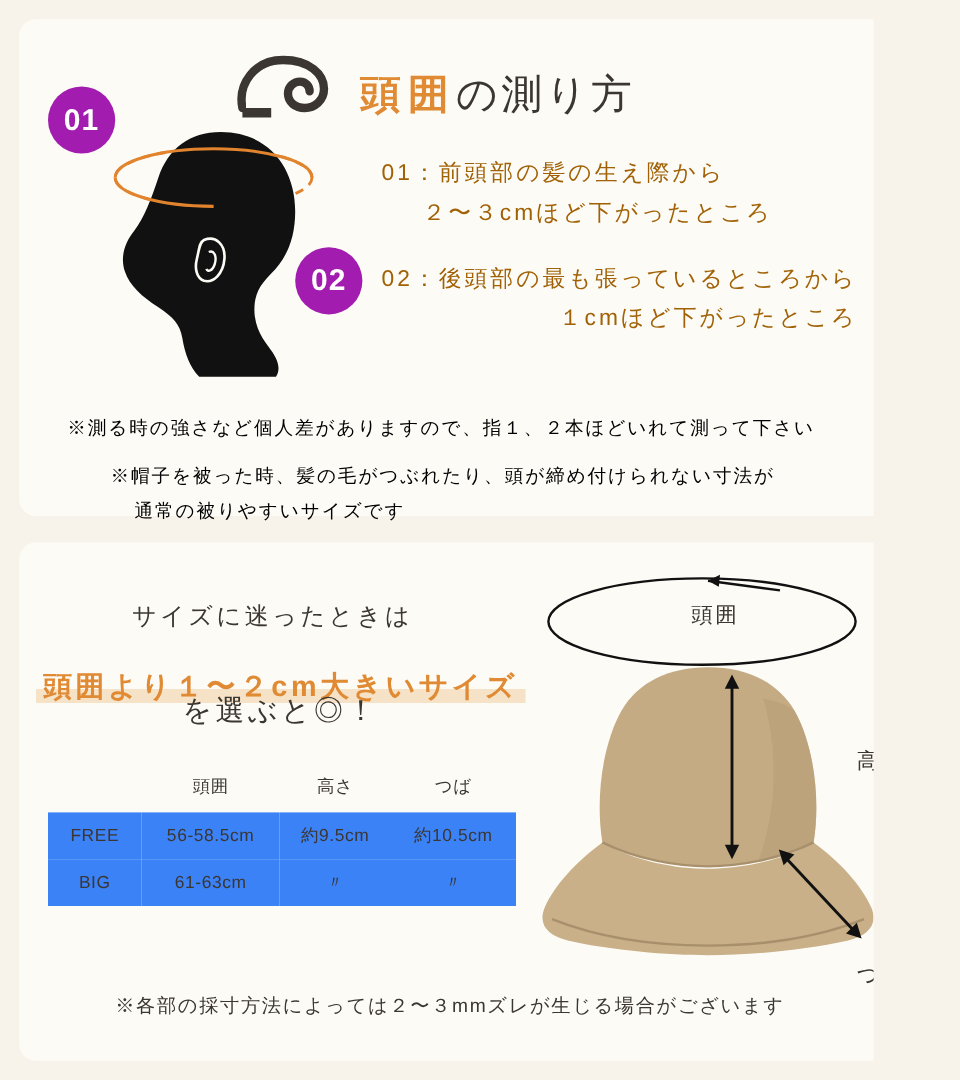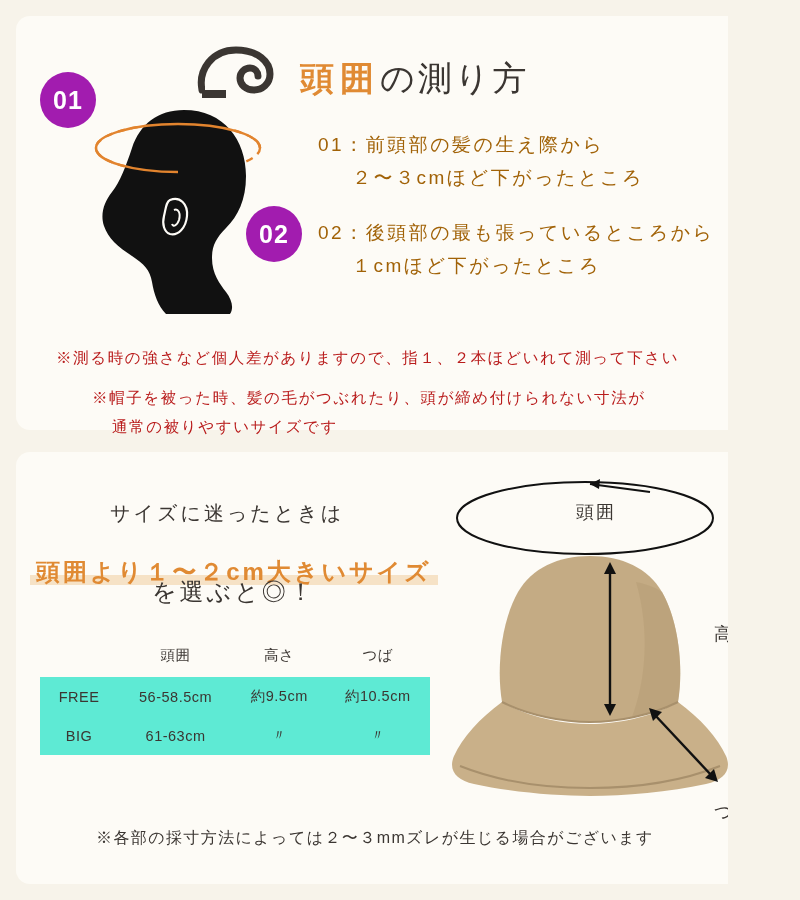--- a/index.html
+++ b/index.html
@@ -98,26 +98,26 @@
   
   .step-text {
     position: absolute;
     color: #a16207;
     font-size: 19px;
     letter-spacing: 2.5px;
     line-height: 1.75;
     white-space: nowrap;
   }
   #step-1 { left: 318px; top: 128px; }
-  #step-2 { left: 318px; top: 216px; }
+  #step-2 { left: 318px; top: 216px; text-align: right; }
 
   
   .note {
     position: absolute;
-    color: #b91c1c;
+    color: #000000;
     font-size: 15.5px;
     letter-spacing: 1.6px;
     line-height: 1.85;
     white-space: nowrap;
   }
   #note-1 { left: 56px; top: 344px; }
   #note-2 { left: 56px; top: 356px; margin-left: 36px; }
   #note-2 { top: 360px; }
 
   
@@ -164,21 +164,21 @@
     text-align: center;
     font-weight: normal;
     letter-spacing: 0.5px;
   }
   #size-table thead th {
     font-size: 14.5px;
     padding-bottom: 12px;
     color: #3b3632;
   }
   #size-table tbody tr.shaded td {
-    background: #5eead4;
+    background: #3b82f6;
   }
   #size-table tbody td:first-child {
     width: 70px;
   }
   .dq { letter-spacing: 0; }
 
   
   #note-3 {
     position: absolute;
     left: 96px;

